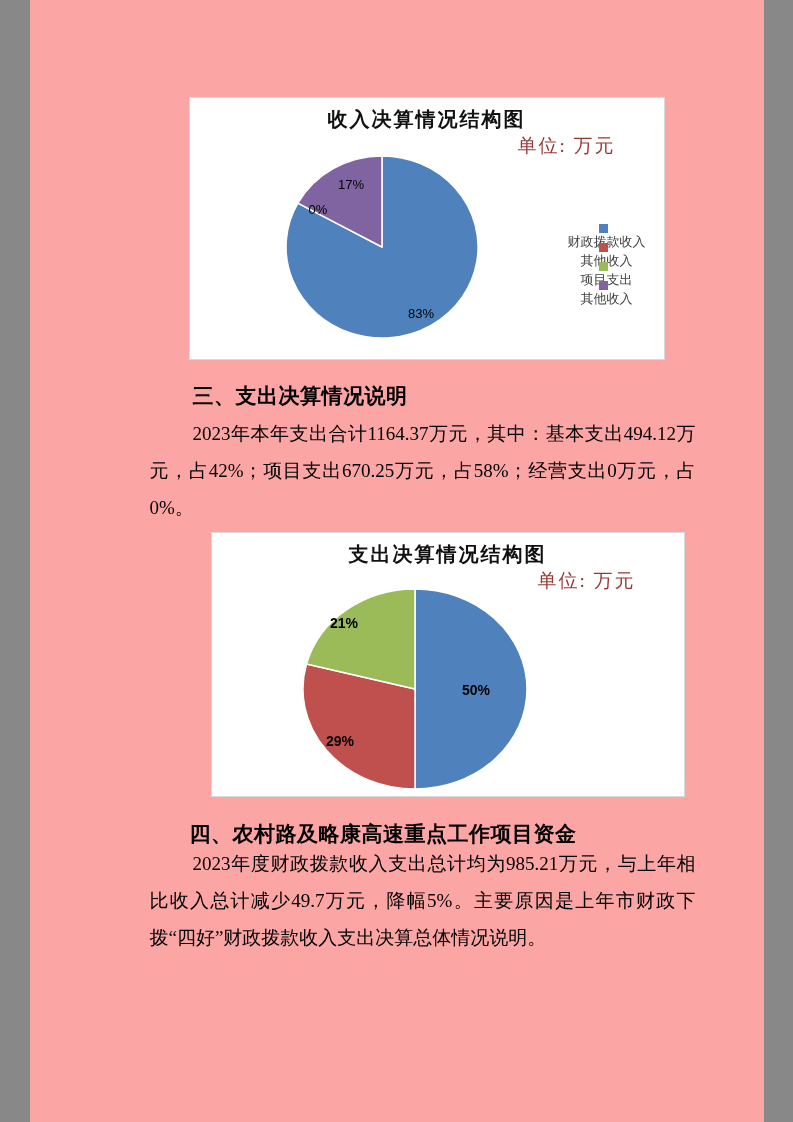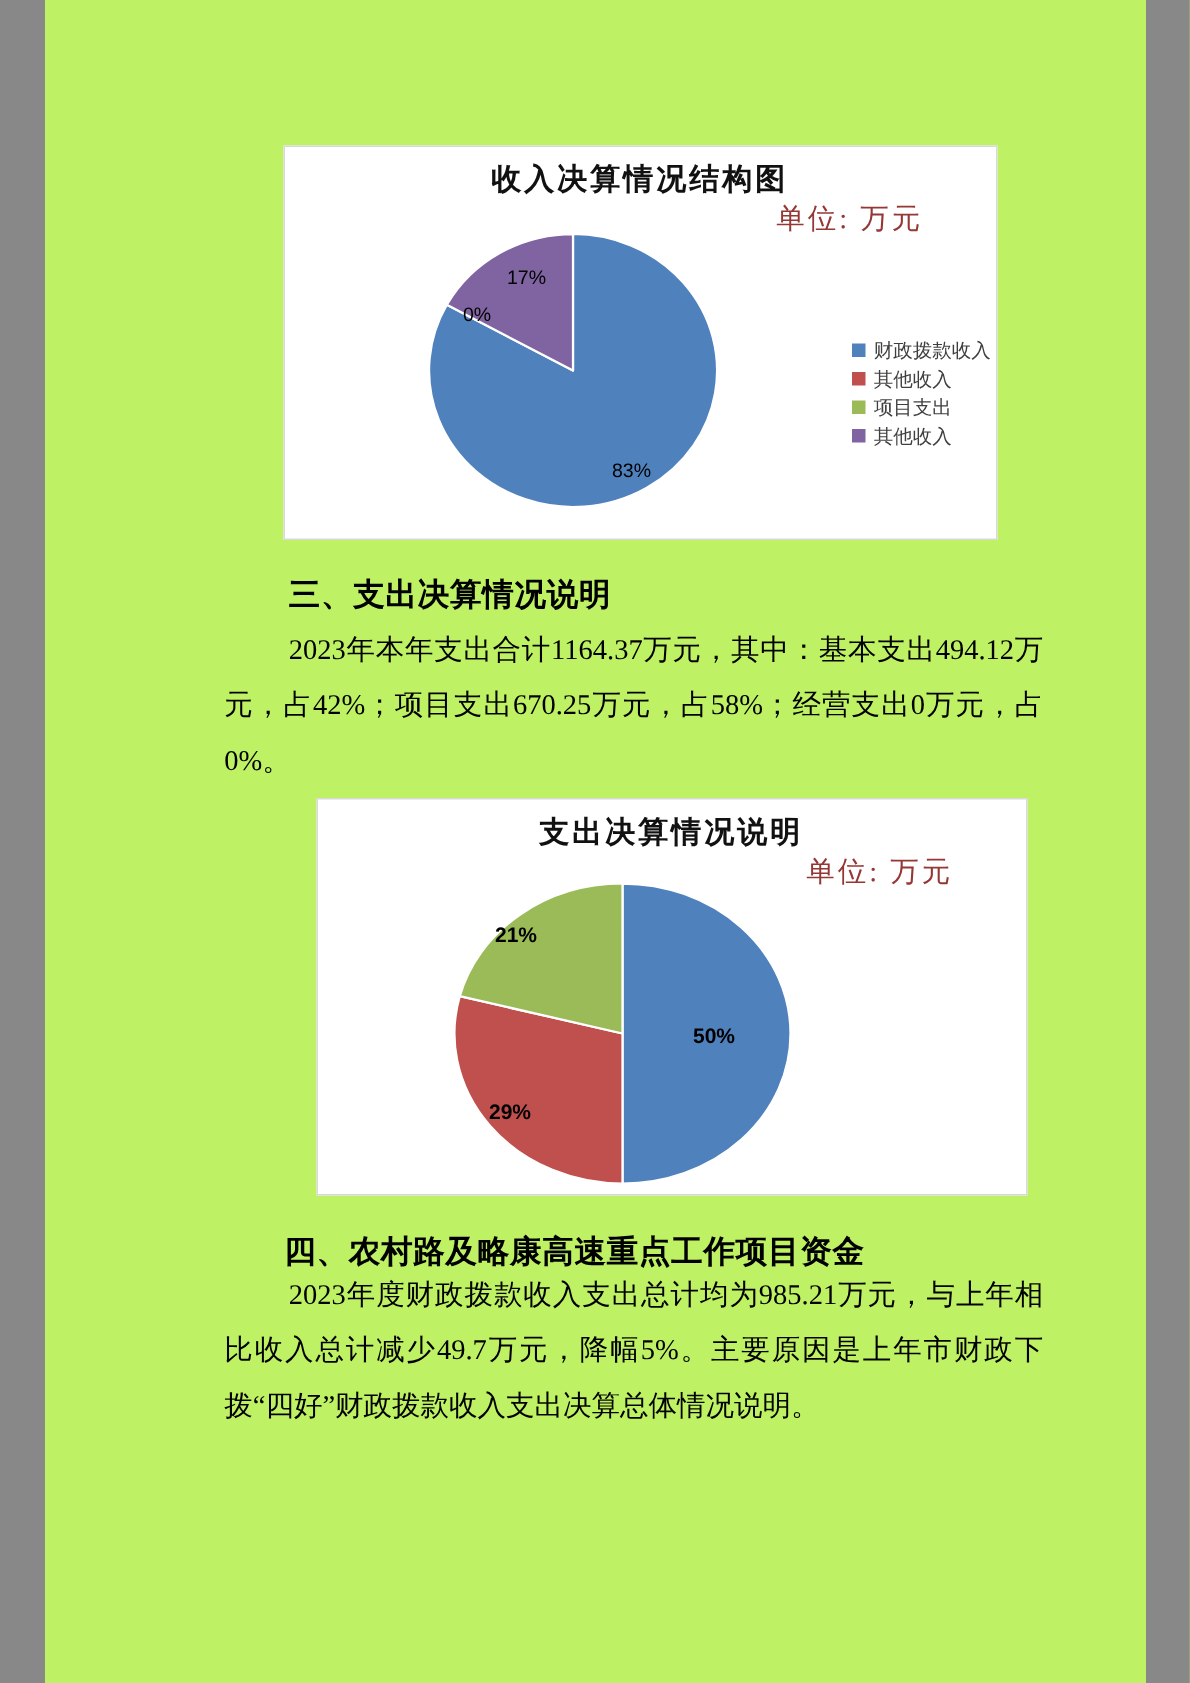--- a/index.html
+++ b/index.html
@@ -1,19 +1,19 @@
 <!DOCTYPE html>
 <html><head>
 <meta charset="utf-8">
 <style>
   * { margin:0; padding:0; box-sizing:border-box; }
   html,body { background:#888; }
   .page {
     position:relative; width:734px; height:1122px; margin:0 auto;
-    background:#bef264; overflow:hidden;
+    background:#fca5a5; overflow:hidden;
     font-family:"Liberation Serif", serif; color:#000;
   }
   .chart-box {
     position:absolute; background:#fff; border:1.5px solid #d9d9d9;
   }
   .chart-box.c1 { left:159px; top:97px;  width:476px; height:263px; }
   .chart-box.c2 { left:181px; top:532px; width:474px; height:265px; }
   .chart-title {
     position:absolute; top:8px; left:0; width:100%; text-align:center;
     font-family:"Liberation Sans", sans-serif; font-weight:bold;
@@ -28,21 +28,21 @@
   .pie-svg text {
     font-family:"Liberation Sans", sans-serif; fill:#000;
   }
   .legend {
     position:absolute; font-family:"Liberation Sans", sans-serif;
     font-size:13px; color:#3f3f3f;
   }
   .legend.l1 { left:378px; top:126px; }
   .legend.l2 { left:382px; top:95px; }
   .legend-item { display:flex; align-items:center; }
-  .l1 .legend-item { height:19px; }
+  .l1 .legend-item { height:19px;flex-direction:column; }
   .l2 .legend-item { height:14px; margin-bottom:24px; }
   .legend-swatch {
     width:9px; height:9px; margin-right:6px; flex:0 0 auto;
   }
   .heading {
     position:absolute; font-family:Liberation Sans, sans-serif;
     font-weight:bold; font-size:21px; color:#000; letter-spacing:0.5px;
     white-space:nowrap;
   }
   .heading.h1 { left:163px; top:382px; }
@@ -92,21 +92,21 @@
         <span class="legend-swatch" style="background: rgb(128, 100, 162);"></span>
         <span>其他收入</span>
       </div>
     </div>
   </div>
 
   <div class="heading h1">三、支出决算情况说明</div>
   <div class="para p1">2023年本年支出合计1164.37万元，其中：基本支出494.12万元，占42%；项目支出670.25万元，占58%；经营支出0万元，占0%。</div>
 
   <div class="chart-box c2">
-    <div class="chart-title">支出决算情况说明</div>
+    <div class="chart-title">支出决算情况结构图</div>
     <div class="unit-label">单位: 万元</div>
 
     <svg class="pie-svg" width="474" height="265" viewBox="0 0 474 265">
 
       <path d="M203,156 L203,56 A112,100 0 0 1 203,256 Z" stroke="#ffffff" stroke-width="1.5" stroke-linejoin="round" fill="#4F81BD"></path>
 
       <path d="M203,156 L203,256 A112,100 0 0 1 94.5,131.1 Z" stroke="#ffffff" stroke-width="1.5" stroke-linejoin="round" fill="#C0504D"></path>
 
       <path d="M203,156 L94.5,131.1 A112,100 0 0 1 203,56 Z" stroke="#ffffff" stroke-width="1.5" stroke-linejoin="round" fill="#9BBB59"></path>
       <text x="264" y="162" font-size="14" font-weight="600" text-anchor="middle">50%</text>

